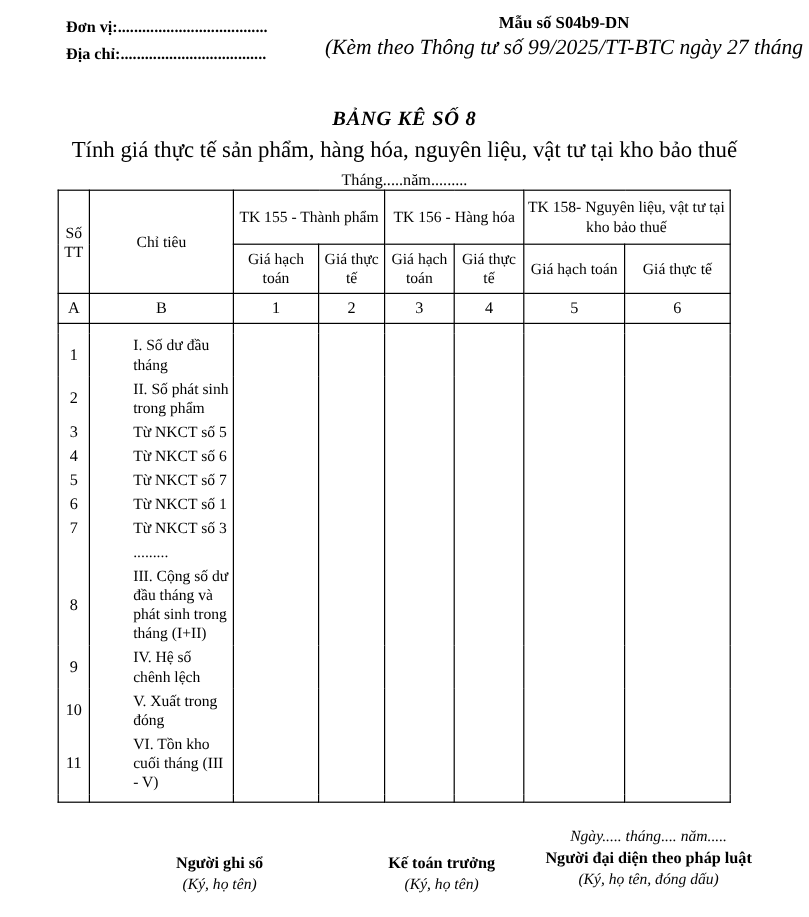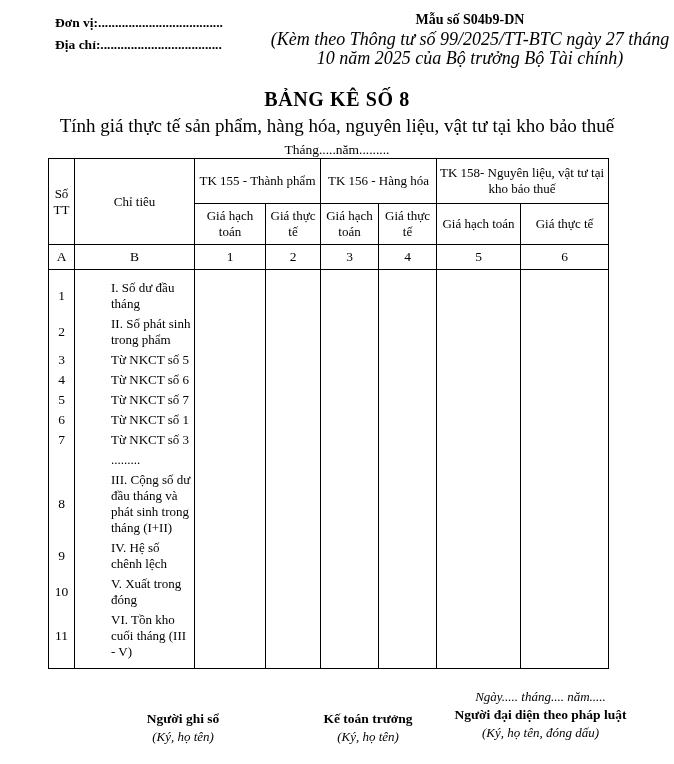--- a/index.html
+++ b/index.html
@@ -57,23 +57,24 @@
   
   .title-block {
     position: absolute;
     top: 88px;
     left: 0;
     width: 674px;
     text-align: center;
   }
   .doc-title {
     font-weight: bold;
-    font-size: 20px;
+    font-size: 17px;
     letter-spacing: 0.6px;
     line-height: 22px;
+    font-style: italic;
   }
   .doc-subtitle {
     font-size: 19px;
     line-height: 24px;
     margin-top: 4px;
   }
   .doc-period {
     font-size: 13.5px;
     line-height: 20px;
     margin-top: 2px;
@@ -195,21 +196,20 @@
 <body>
 
 <div class="top-block">
   <div class="org-lines">
     <div class="org-line">Đơn vị:.....................................</div>
     <div class="org-line">Địa chỉ:....................................</div>
   </div>
   <div class="form-ref">
     <div class="form-code">Mẫu số S04b9-DN</div>
     <div class="form-circular">(Kèm theo Thông tư số 99/2025/TT-BTC ngày 27 tháng</div>
-    <div class="form-circular">10 năm 2025 của Bộ trưởng Bộ Tài chính)</div>
   </div>
 </div>
 
 <div class="title-block">
   <div class="doc-title">BẢNG KÊ SỐ 8</div>
   <div class="doc-subtitle">Tính giá thực tế sản phẩm, hàng hóa, nguyên liệu, vật tư tại kho bảo thuế</div>
   <div class="doc-period">Tháng.....năm.........</div>
 </div>
 
 <table class="sheet-table">

